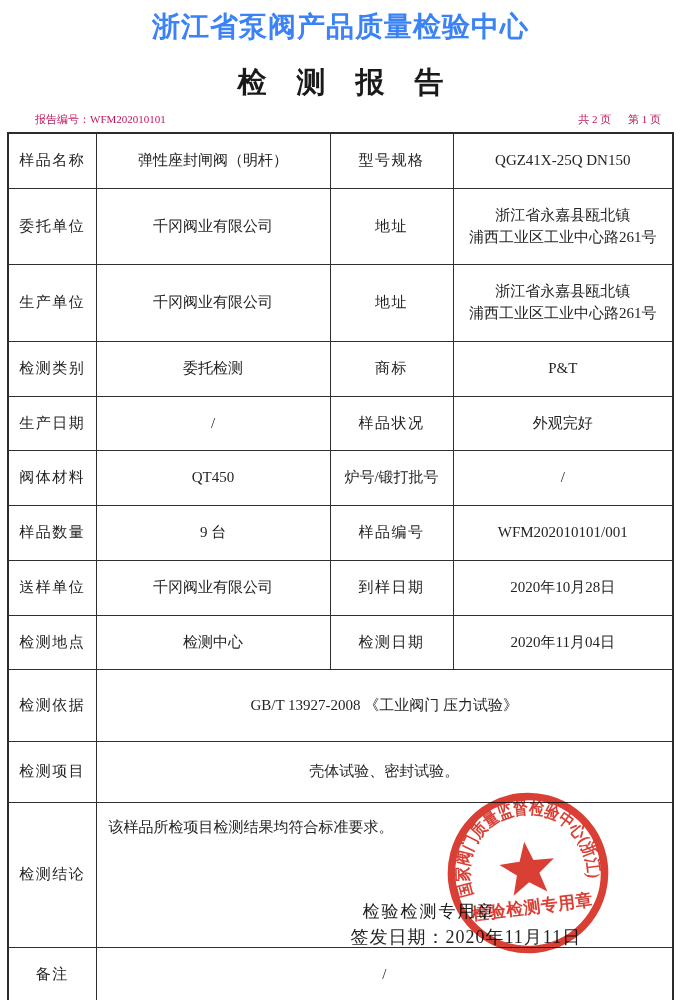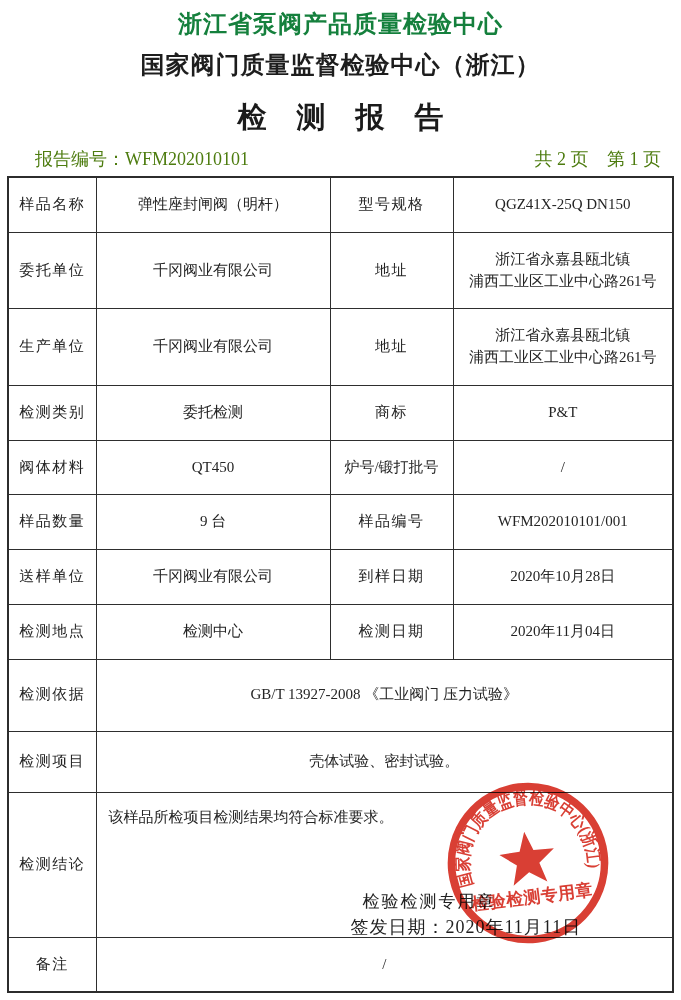--- a/index.html
+++ b/index.html
@@ -1,26 +1,26 @@
 <!DOCTYPE html>
 <html><head>
 <meta charset="utf-8">
 <style>
   html,body{margin:0;padding:0;background:#ffffff;}
   .page{
     position:relative;width:681px;height:1000px;background:#ffffff;
     font-family:"Liberation Serif","DejaVu Serif",serif;color:#222;
     overflow:hidden;
   }
-  .org1{margin:8px 0 0;font-size:24px;font-weight:bold;text-align:center;letter-spacing:1px;color:#15803d;}
+  .org1{margin:8px 0 0;font-size:28px;font-weight:bold;text-align:center;letter-spacing:1px;color:#3b82f6;}
   .org2{margin:9px 0 0;font-size:24px;font-weight:bold;text-align:center;letter-spacing:1px;color:#1d1d1d;}
   .report-title{margin:17px 0 0;font-size:29px;font-weight:bold;text-align:center;
     letter-spacing:30px;text-indent:30px;color:#1a1a1a;}
   .meta{display:flex;justify-content:space-between;align-items:center;
-    margin:9px 20px 5px 35px;font-size:18px;color:#4d7c0f;}
+    margin:9px 20px 5px 35px;font-size:11px;color:#be185d;}
   .meta .right span{margin-left:14px;}
   table.report{
     border-collapse:collapse;table-layout:fixed;width:665px;margin:0 auto;
     border:2px solid #2c2c2c;
   }
   table.report td{
     border:1.5px solid #2e2e2e;padding:16px 6px;font-size:15px;
     text-align:center;vertical-align:middle;color:#242424;line-height:1.45;
   }
   td.lab{letter-spacing:1.5px;}
@@ -44,21 +44,20 @@
   .sig path{stroke:#161616;stroke-width:3.4;fill:none;stroke-linecap:round;stroke-linejoin:round;}
   .g2{margin-left:52px;}
   .g3{margin-left:58px;}
 </style>
 </head>
 <body>
 
 <div class="page">
 
   <h1 class="org1">浙江省泵阀产品质量检验中心</h1>
-  <h2 class="org2">国家阀门质量监督检验中心（浙江）</h2>
   <div class="report-title">检测报告</div>
 
   <div class="meta">
     <div class="left">
       <span>报告编号：</span><span>WFM202010101</span>
     </div>
     <div class="right">
       <span>共 2 页</span>
       <span>第 1 页</span>
     </div>
@@ -94,20 +93,26 @@
       <td class="addr">
         <span>浙江省永嘉县瓯北镇</span>
         <span>浦西工业区工业中心路261号</span>
       </td>
     </tr>
     <tr style="height:45px">
       <td class="lab">检测类别</td>
       <td>委托检测</td>
       <td class="lab">商标</td>
       <td>P&amp;T</td>
+    </tr>
+    <tr style="height:48px">
+      <td class="lab">生产日期</td>
+      <td>/</td>
+      <td class="lab">样品状况</td>
+      <td>外观完好</td>
     </tr>
     <tr style="height:44px">
       <td class="lab">阀体材料</td>
       <td>QT450</td>
       <td class="lab-tight">炉号/锻打批号</td>
       <td>/</td>
     </tr>
     <tr style="height:44px">
       <td class="lab">样品数量</td>
       <td>9 台</td>

